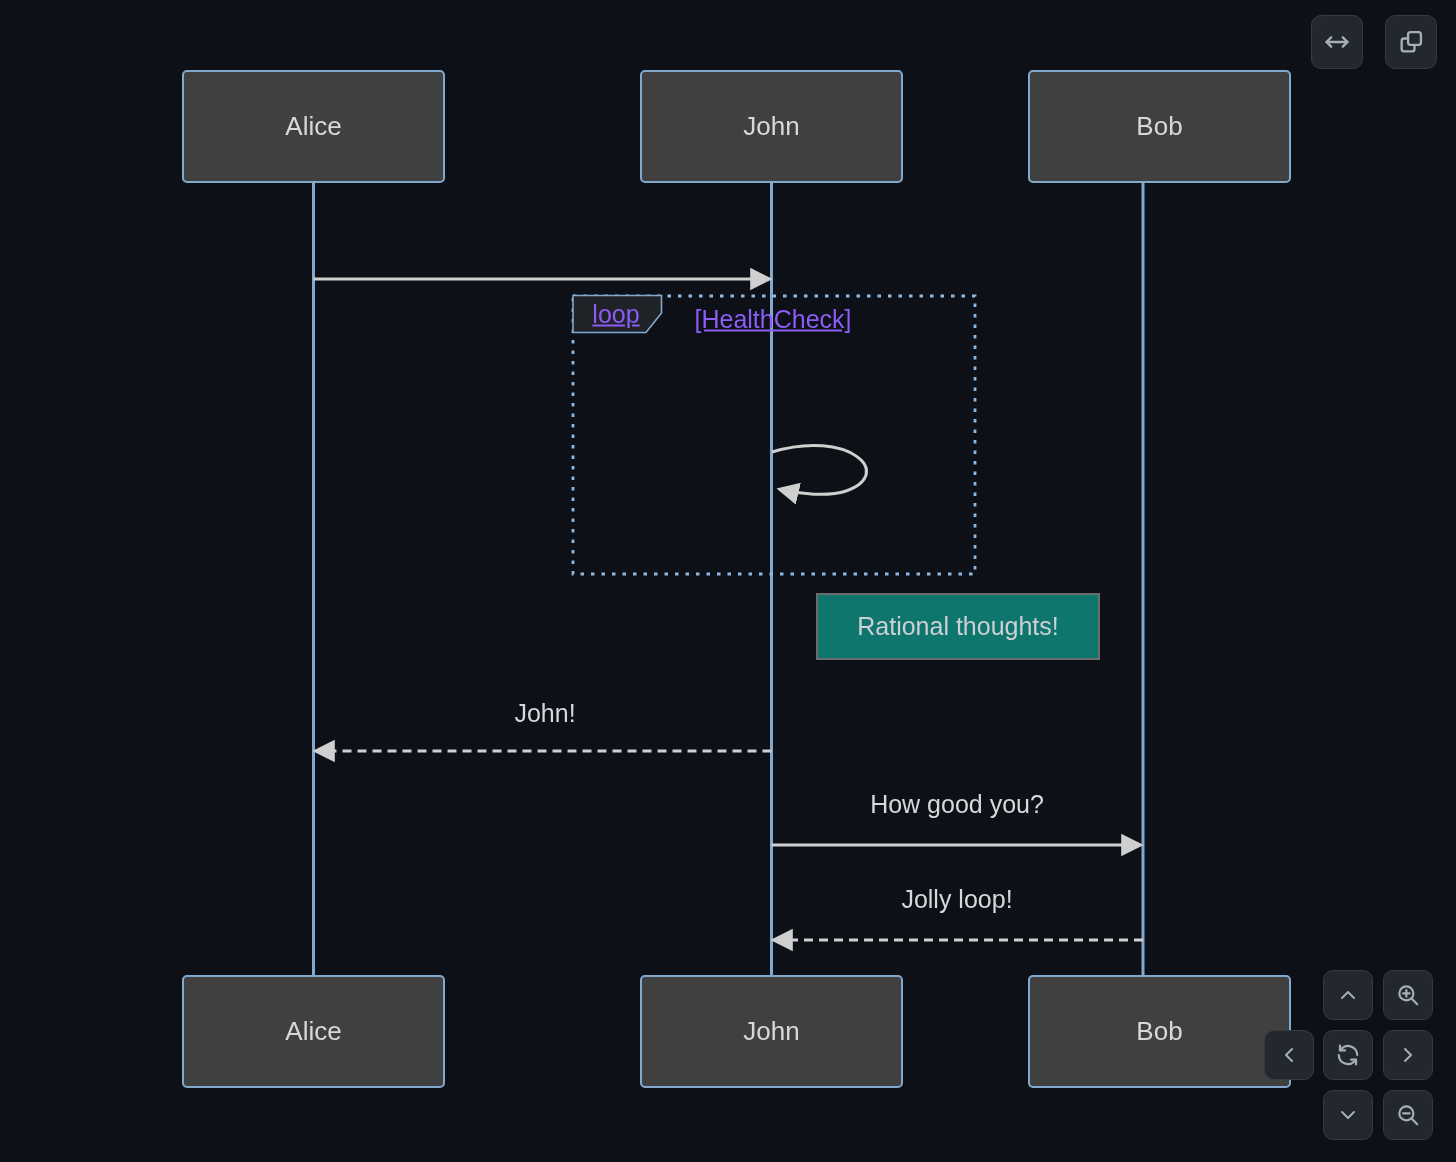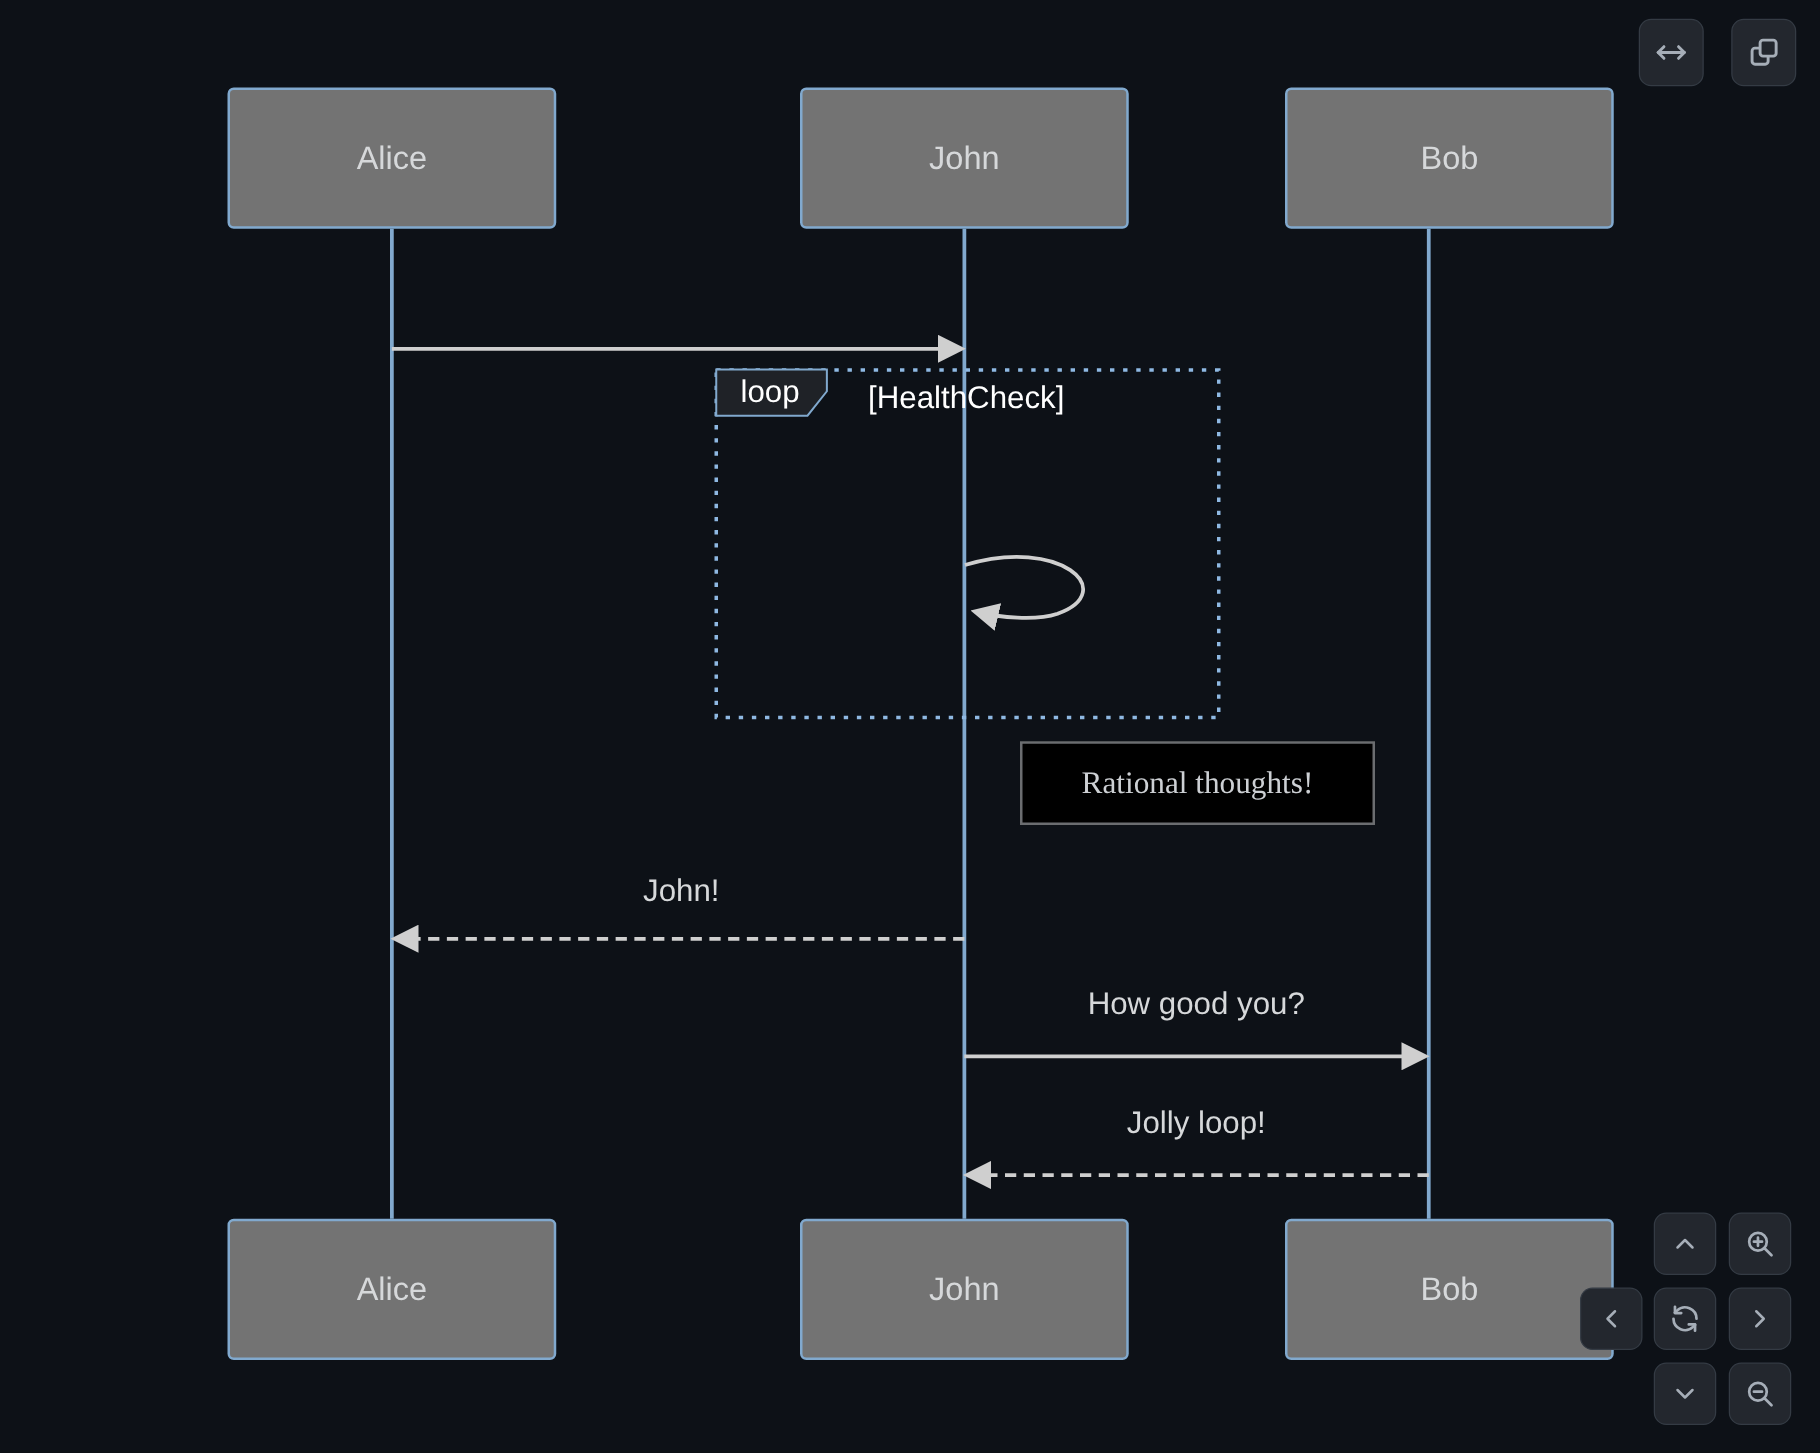--- a/index.html
+++ b/index.html
@@ -4,41 +4,41 @@
 <style>
   html,body{margin:0;padding:0;background:#0d1117;}
   .canvas{
     position:relative;width:1456px;height:1162px;background:#0d1117;
     font-family:"Liberation Sans",sans-serif;overflow:hidden;
   }
   .diagram-svg{position:absolute;left:0;top:0;}
   
   .actor{
     position:absolute;width:263px;height:113px;box-sizing:border-box;
-    background:#737373;border:2px solid #81a9ce;border-radius:5px;
+    background:#404040;border:2px solid #81a9ce;border-radius:5px;
     display:flex;align-items:center;justify-content:center;
     font-size:26px;color:#d6d8da;
   }
   .col-alice{left:182px}.col-john{left:640px}.col-bob{left:1028px}
   .row-top{top:70px}.row-bottom{top:975px}
   
   .msg{
     position:absolute;transform:translate(-50%,-50%);
     font-size:25px;color:#d6d8da;white-space:nowrap;
   }
   .loop-label{
     position:absolute;transform:translate(-50%,-50%);
-    font-size:25px;color:#ffffff;white-space:nowrap;
+    font-size:25px;color:#8b5cf6;white-space:nowrap;text-decoration:underline;
   }
   
   .note{
     position:absolute;left:816px;top:593px;width:284px;height:67px;box-sizing:border-box;
-    background:#000000;border:2px solid #6b6d70;
+    background:#0f766e;border:2px solid #6b6d70;
     display:flex;align-items:center;justify-content:center;
-    font-size:25px;color:#cdd0d4;white-space:nowrap;font-family:Liberation Serif, serif;
+    font-size:25px;color:#cdd0d4;white-space:nowrap;
   }
   
   .btn{
     position:absolute;display:flex;align-items:center;justify-content:center;
     background:#23272e;border:1px solid #343b44;border-radius:10px;
     cursor:pointer;padding:0;
   }
   .btn svg{stroke:#a6aeb8;fill:none;stroke-width:2;stroke-linecap:round;stroke-linejoin:round;}
   .btn-lg{width:52px;height:54px;}
   .btn-sm{width:50px;height:50px;}

